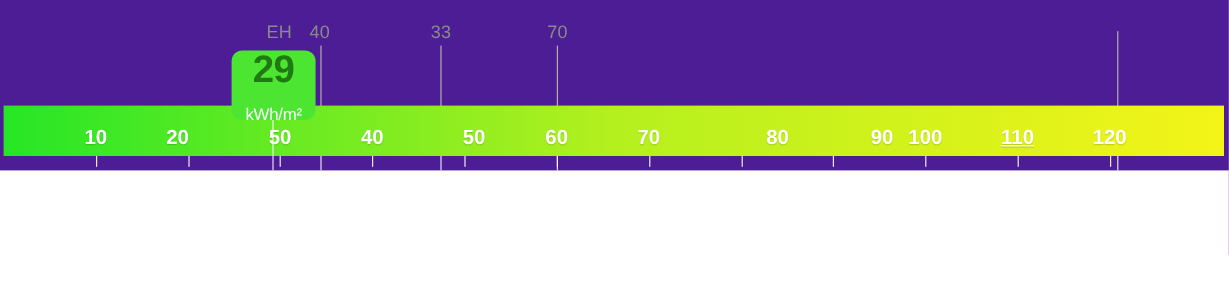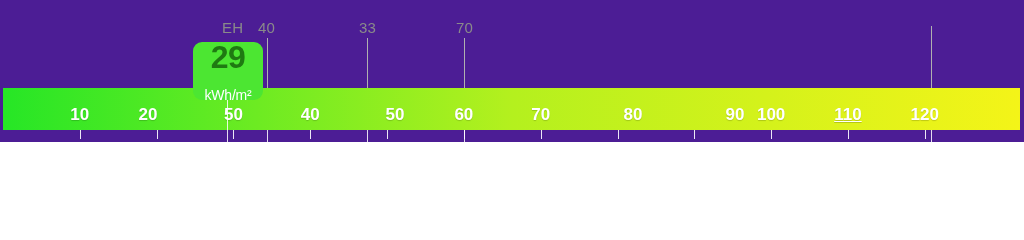--- a/index.html
+++ b/index.html
@@ -143,21 +143,21 @@
   <div id="bar" style="background: linear-gradient(to right, rgb(38, 230, 38) 0%, rgb(180, 240, 30) 50%, rgb(244, 244, 24) 100%);"></div>
 
   <div id="scale-labels">
       <div class="scale-label" style="left: 79.8127px;">10</div>
       <div class="scale-label" style="left: 148px;">20</div>
       <div class="scale-label" style="left: 233.438px;">50</div>
       <div class="scale-label" style="left: 310.251px;">40</div>
       <div class="scale-label" style="left: 395px; text-align: right;">50</div>
       <div class="scale-label" style="left: 463.876px;">60</div>
       <div class="scale-label" style="left: 540.689px;">70</div>
-      <div class="scale-label" style="left: 633px;">80</div>
+      <div class="scale-label" style="left: 648px;">80</div>
       <div class="scale-label" style="left: 735px;">90</div>
       <div class="scale-label" style="left: 771.127px;">100</div>
       <div class="scale-label" style="left: 847.94px; text-decoration: underline;">110</div>
       <div class="scale-label" style="left: 924.752px;">120</div>
     </div>
 
   <div id="bar-ticks">
       <div class="tick" style="left: 76.8127px;"></div>
       <div class="tick" style="left: 153.625px;"></div>
       <div class="tick" style="left: 230.438px;"></div>

